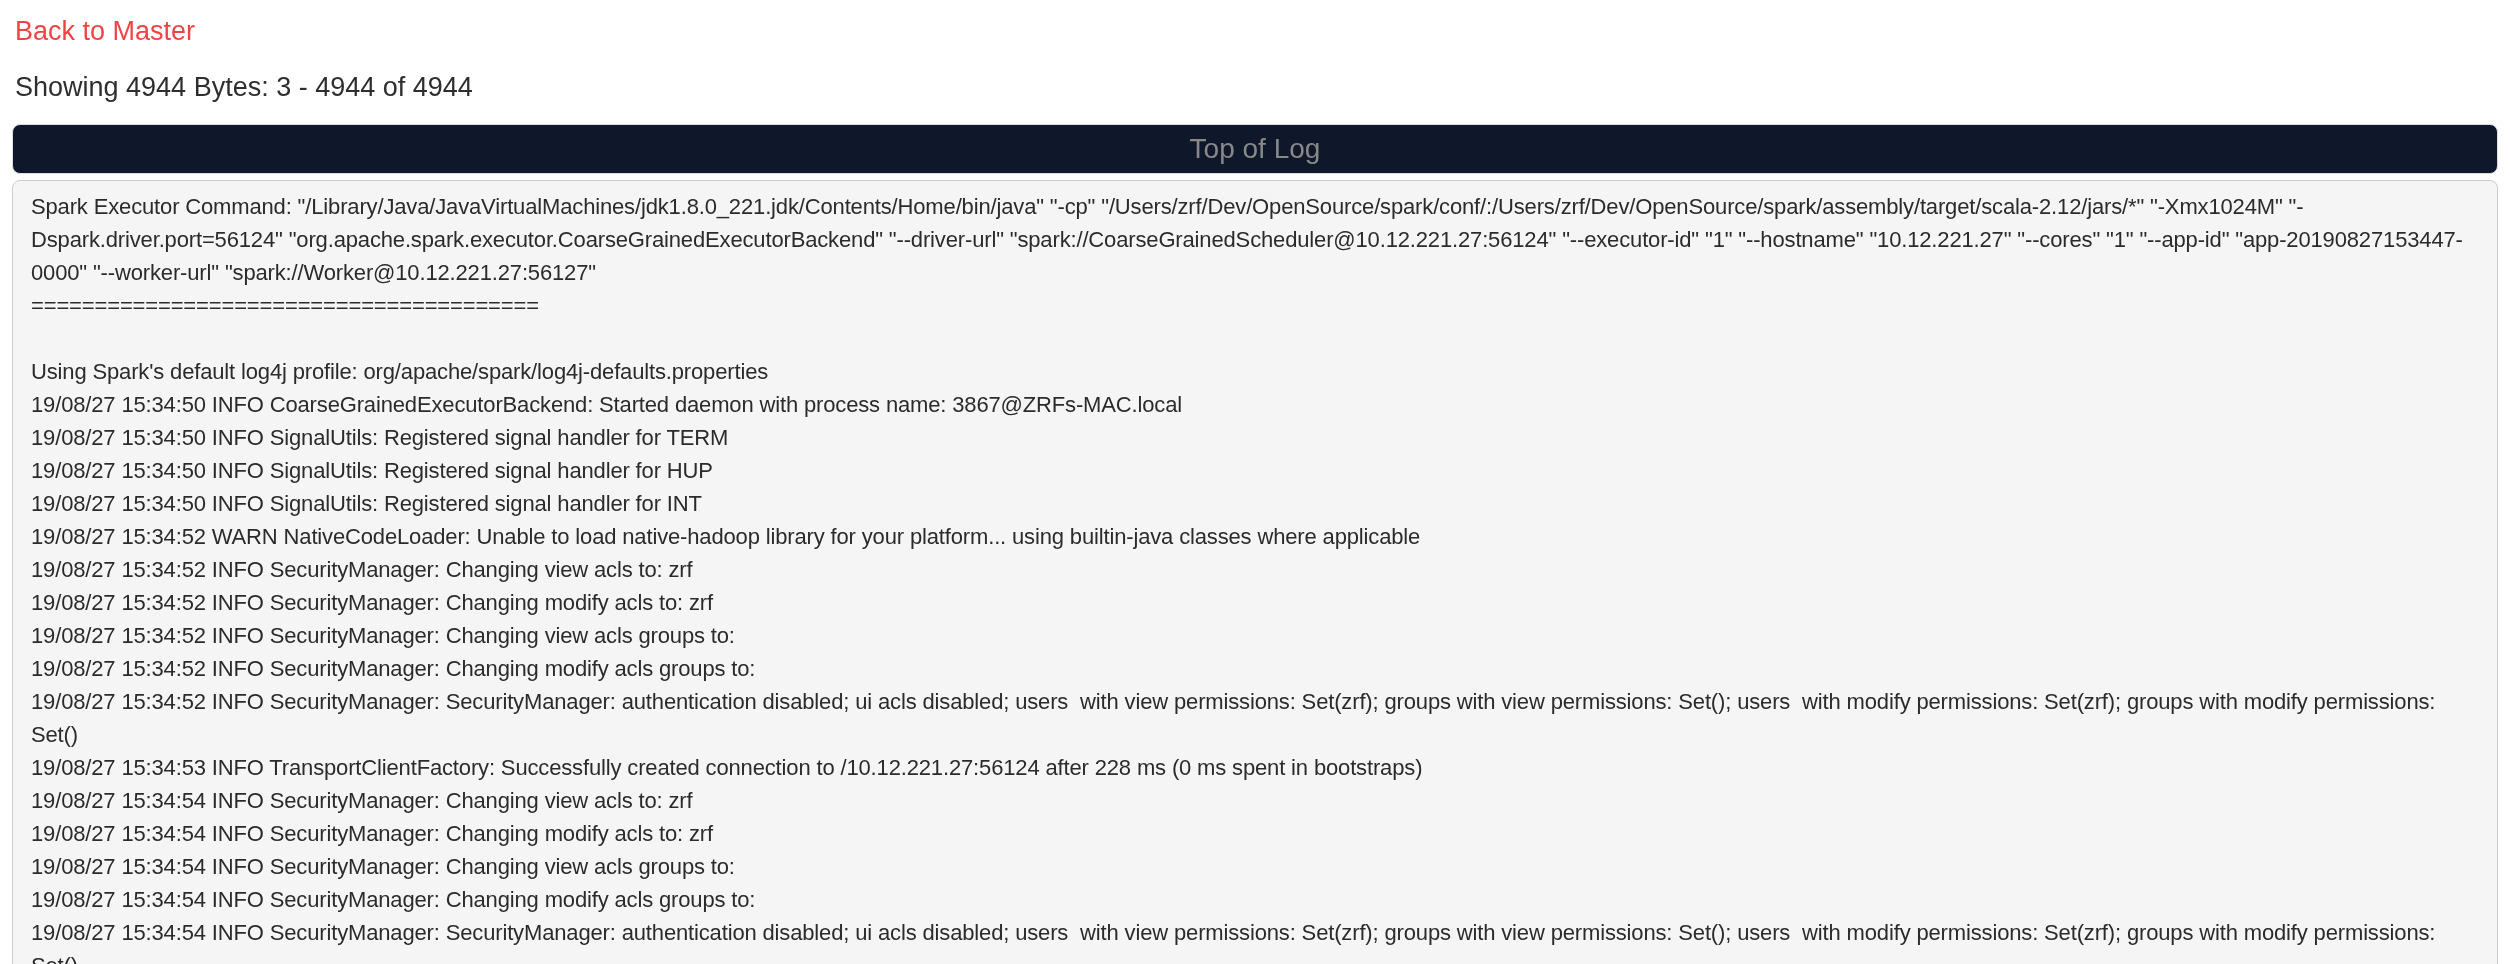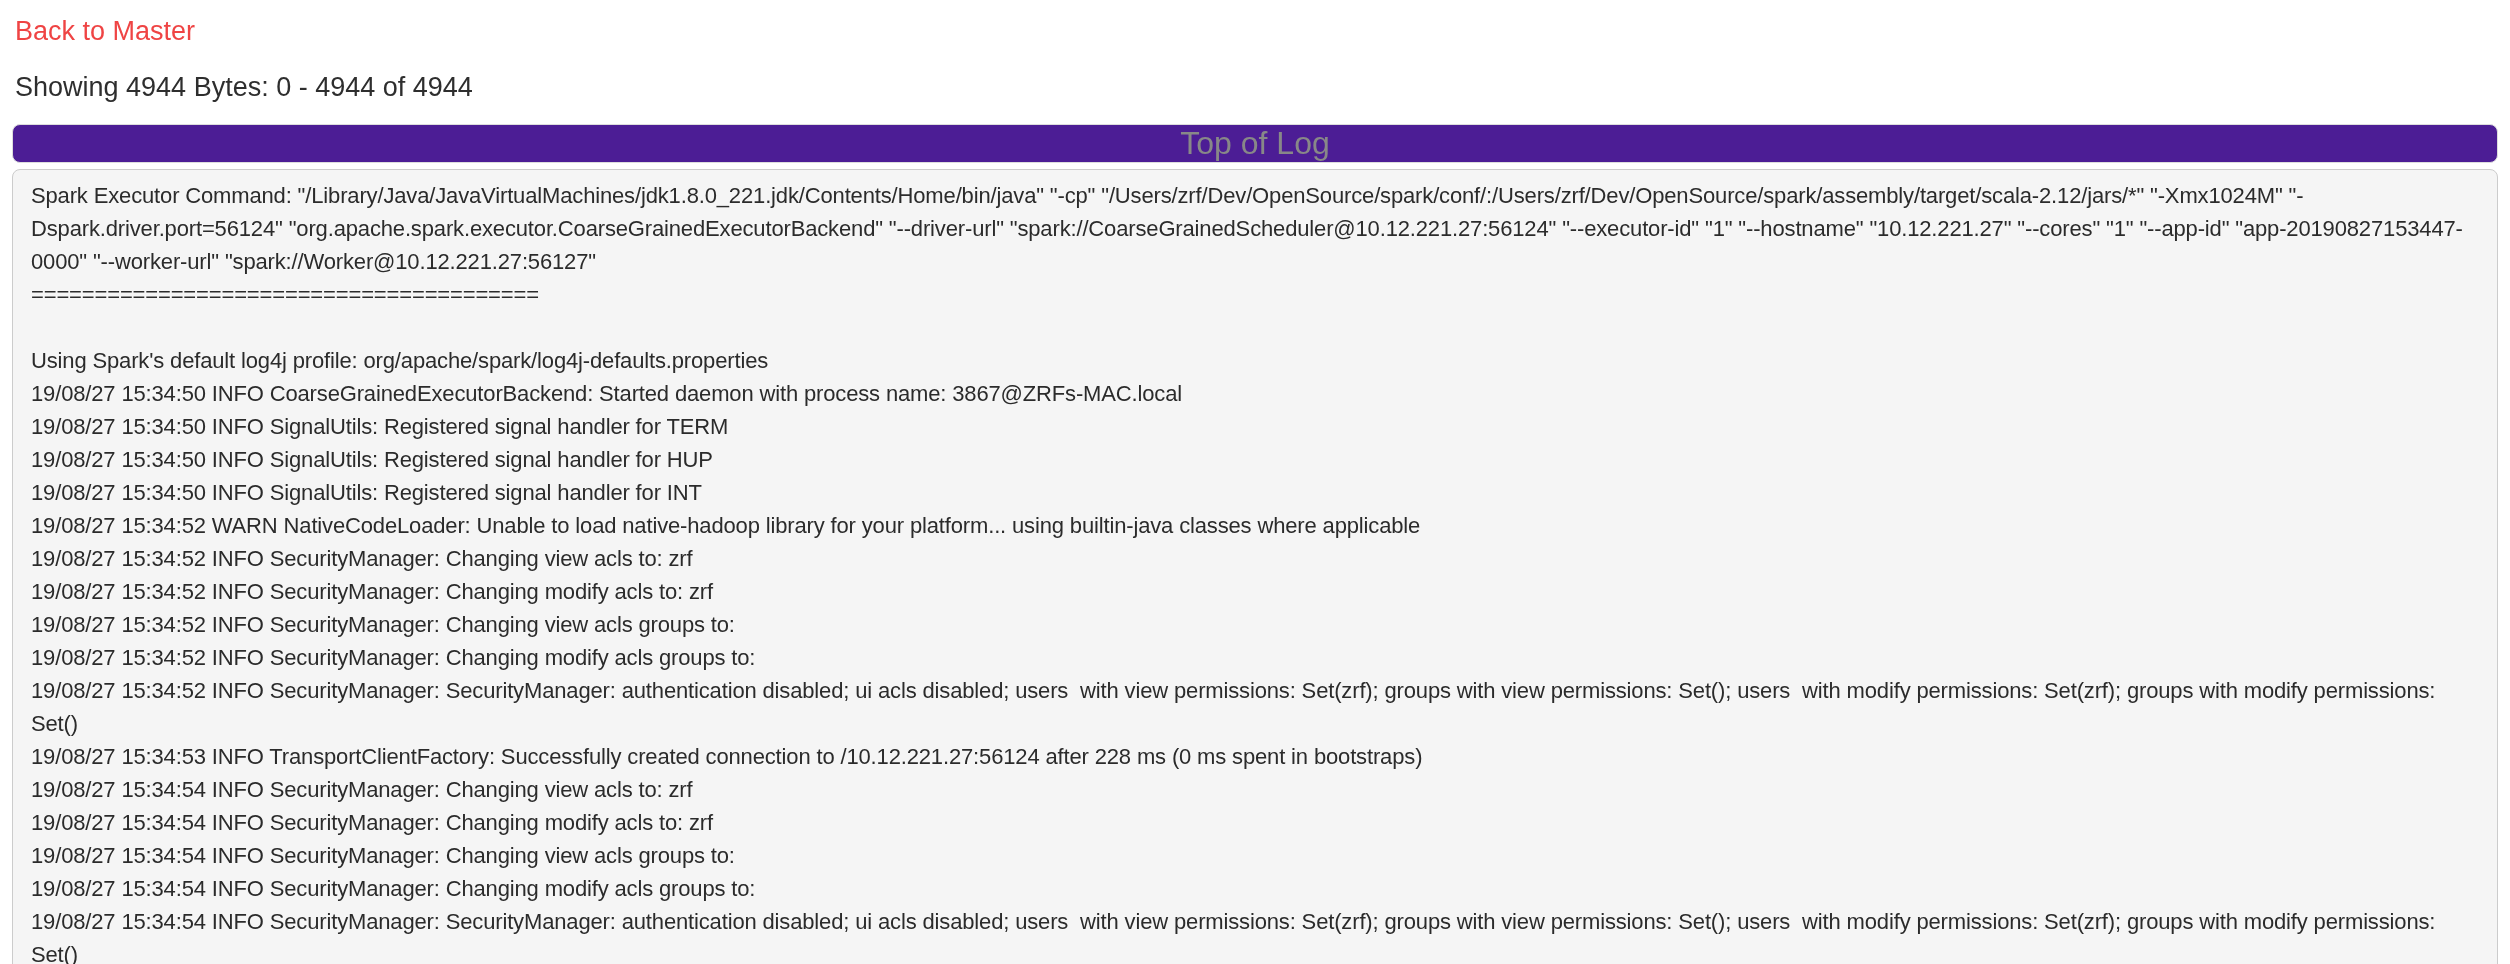--- a/index.html
+++ b/index.html
@@ -25,28 +25,28 @@
     cursor: pointer;
   }
   .byte-range {
     margin: 22px 0 0 15px;
     font-size: 27px;
     line-height: 34px;
     color: #2e2e2e;
   }
   .log-header {
     margin: 20px 12px 0 12px;
-    height: 39px;
-    background: #4c1d95;
+    height: 50px;
+    background: #0f172a;
     border: 1px solid #dddddd;
     border-radius: 8px;
     display: flex;
     align-items: center;
     justify-content: center;
-    font-size: 32px;
+    font-size: 28px;
     color: #888888;
   }
   .log-box {
     margin: 6px 12px 0 12px;
     height: 810px; 
     background: #f5f5f5;
     border: 1px solid #cccccc;
     border-radius: 8px;
     padding: 9px 18px;
     overflow: hidden;
@@ -61,21 +61,21 @@
     word-wrap: break-word;
   }
 </style>
 </head>
 <body>
 
 <div class="page">
 
   <a class="back-link">Back to Master</a>
 
-  <div class="byte-range">Showing 4944 Bytes: 0 - 4944 of 4944</div>
+  <div class="byte-range">Showing 4944 Bytes: 3 - 4944 of 4944</div>
 
   <div class="log-header">
     <span>Top of Log</span>
   </div>
 
   <div class="log-box">
     <pre class="log-text">Spark Executor Command: "/Library/Java/JavaVirtualMachines/jdk1.8.0_221.jdk/Contents/Home/bin/java" "-cp" "/Users/zrf/Dev/OpenSource/spark/conf/:/Users/zrf/Dev/OpenSource/spark/assembly/target/scala-2.12/jars/*" "-Xmx1024M" "-Dspark.driver.port=56124" "org.apache.spark.executor.CoarseGrainedExecutorBackend" "--driver-url" "spark://CoarseGrainedScheduler@10.12.221.27:56124" "--executor-id" "1" "--hostname" "10.12.221.27" "--cores" "1" "--app-id" "app-20190827153447-0000" "--worker-url" "spark://Worker@10.12.221.27:56127"
 ========================================
 
 Using Spark's default log4j profile: org/apache/spark/log4j-defaults.properties

